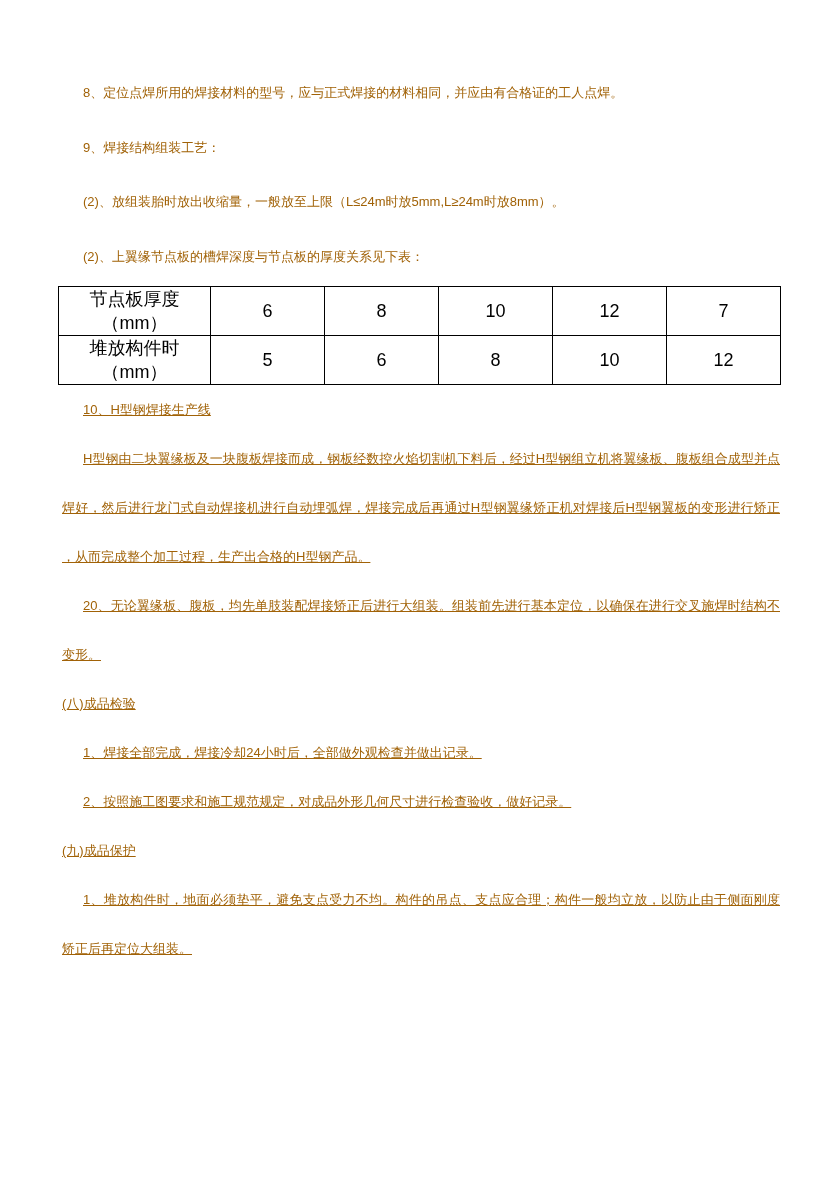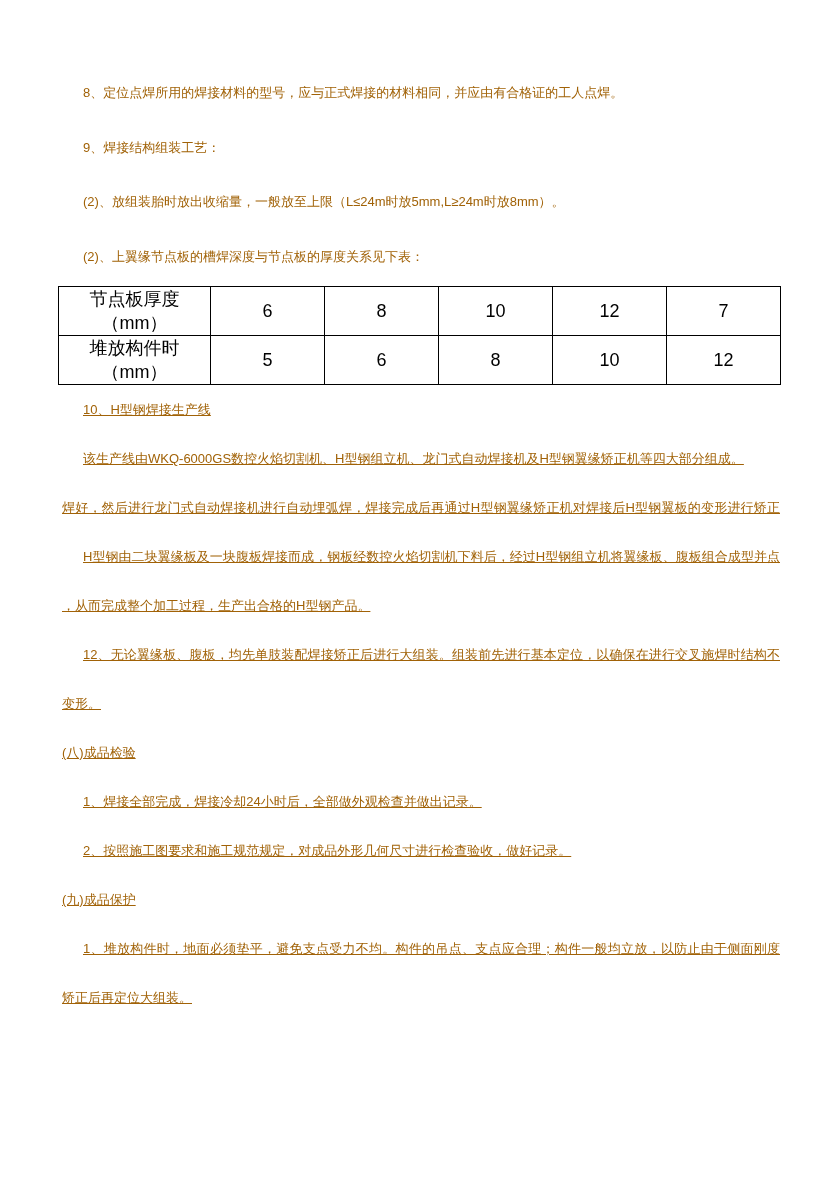--- a/index.html
+++ b/index.html
@@ -86,25 +86,24 @@
           <td>5</td>
           <td>6</td>
           <td>8</td>
           <td>10</td>
           <td>12</td>
         </tr>
       </tbody>
   </table>
   <div class="sec sec2" id="lower-section">
       <div class="line ind">10、H型钢焊接生产线</div>
-      <div class="line ind">该生产线由WKQ-6000GS数控火焰切割机、H型钢组立机、龙门式自动焊接机及H型钢翼缘矫正机等四大部分组成。</div>
+      <div class="line ind fill">H型钢由二块翼缘板及一块腹板焊接而成，钢板经数控火焰切割机下料后，经过H型钢组立机将翼缘板、腹板组合成型并点</div>
       <div class="line fill">焊好，然后进行龙门式自动焊接机进行自动埋弧焊，焊接完成后再通过H型钢翼缘矫正机对焊接后H型钢翼板的变形进行矫正</div>
-      <div class="line ind fill">H型钢由二块翼缘板及一块腹板焊接而成，钢板经数控火焰切割机下料后，经过H型钢组立机将翼缘板、腹板组合成型并点</div>
       <div class="line">，从而完成整个加工过程，生产出合格的H型钢产品。</div>
-      <div class="line ind fill">12、无论翼缘板、腹板，均先单肢装配焊接矫正后进行大组装。组装前先进行基本定位，以确保在进行交叉施焊时结构不</div>
+      <div class="line ind fill">20、无论翼缘板、腹板，均先单肢装配焊接矫正后进行大组装。组装前先进行基本定位，以确保在进行交叉施焊时结构不</div>
       <div class="line">变形。</div>
       <div class="line">(八)成品检验</div>
       <div class="line ind">1、焊接全部完成，焊接冷却24小时后，全部做外观检查并做出记录。</div>
       <div class="line ind">2、按照施工图要求和施工规范规定，对成品外形几何尺寸进行检查验收，做好记录。</div>
       <div class="line">(九)成品保护</div>
       <div class="line ind fill">1、堆放构件时，地面必须垫平，避免支点受力不均。构件的吊点、支点应合理；构件一般均立放，以防止由于侧面刚度</div>
       <div class="line">矫正后再定位大组装。</div>
     </div>
 </div>
 

